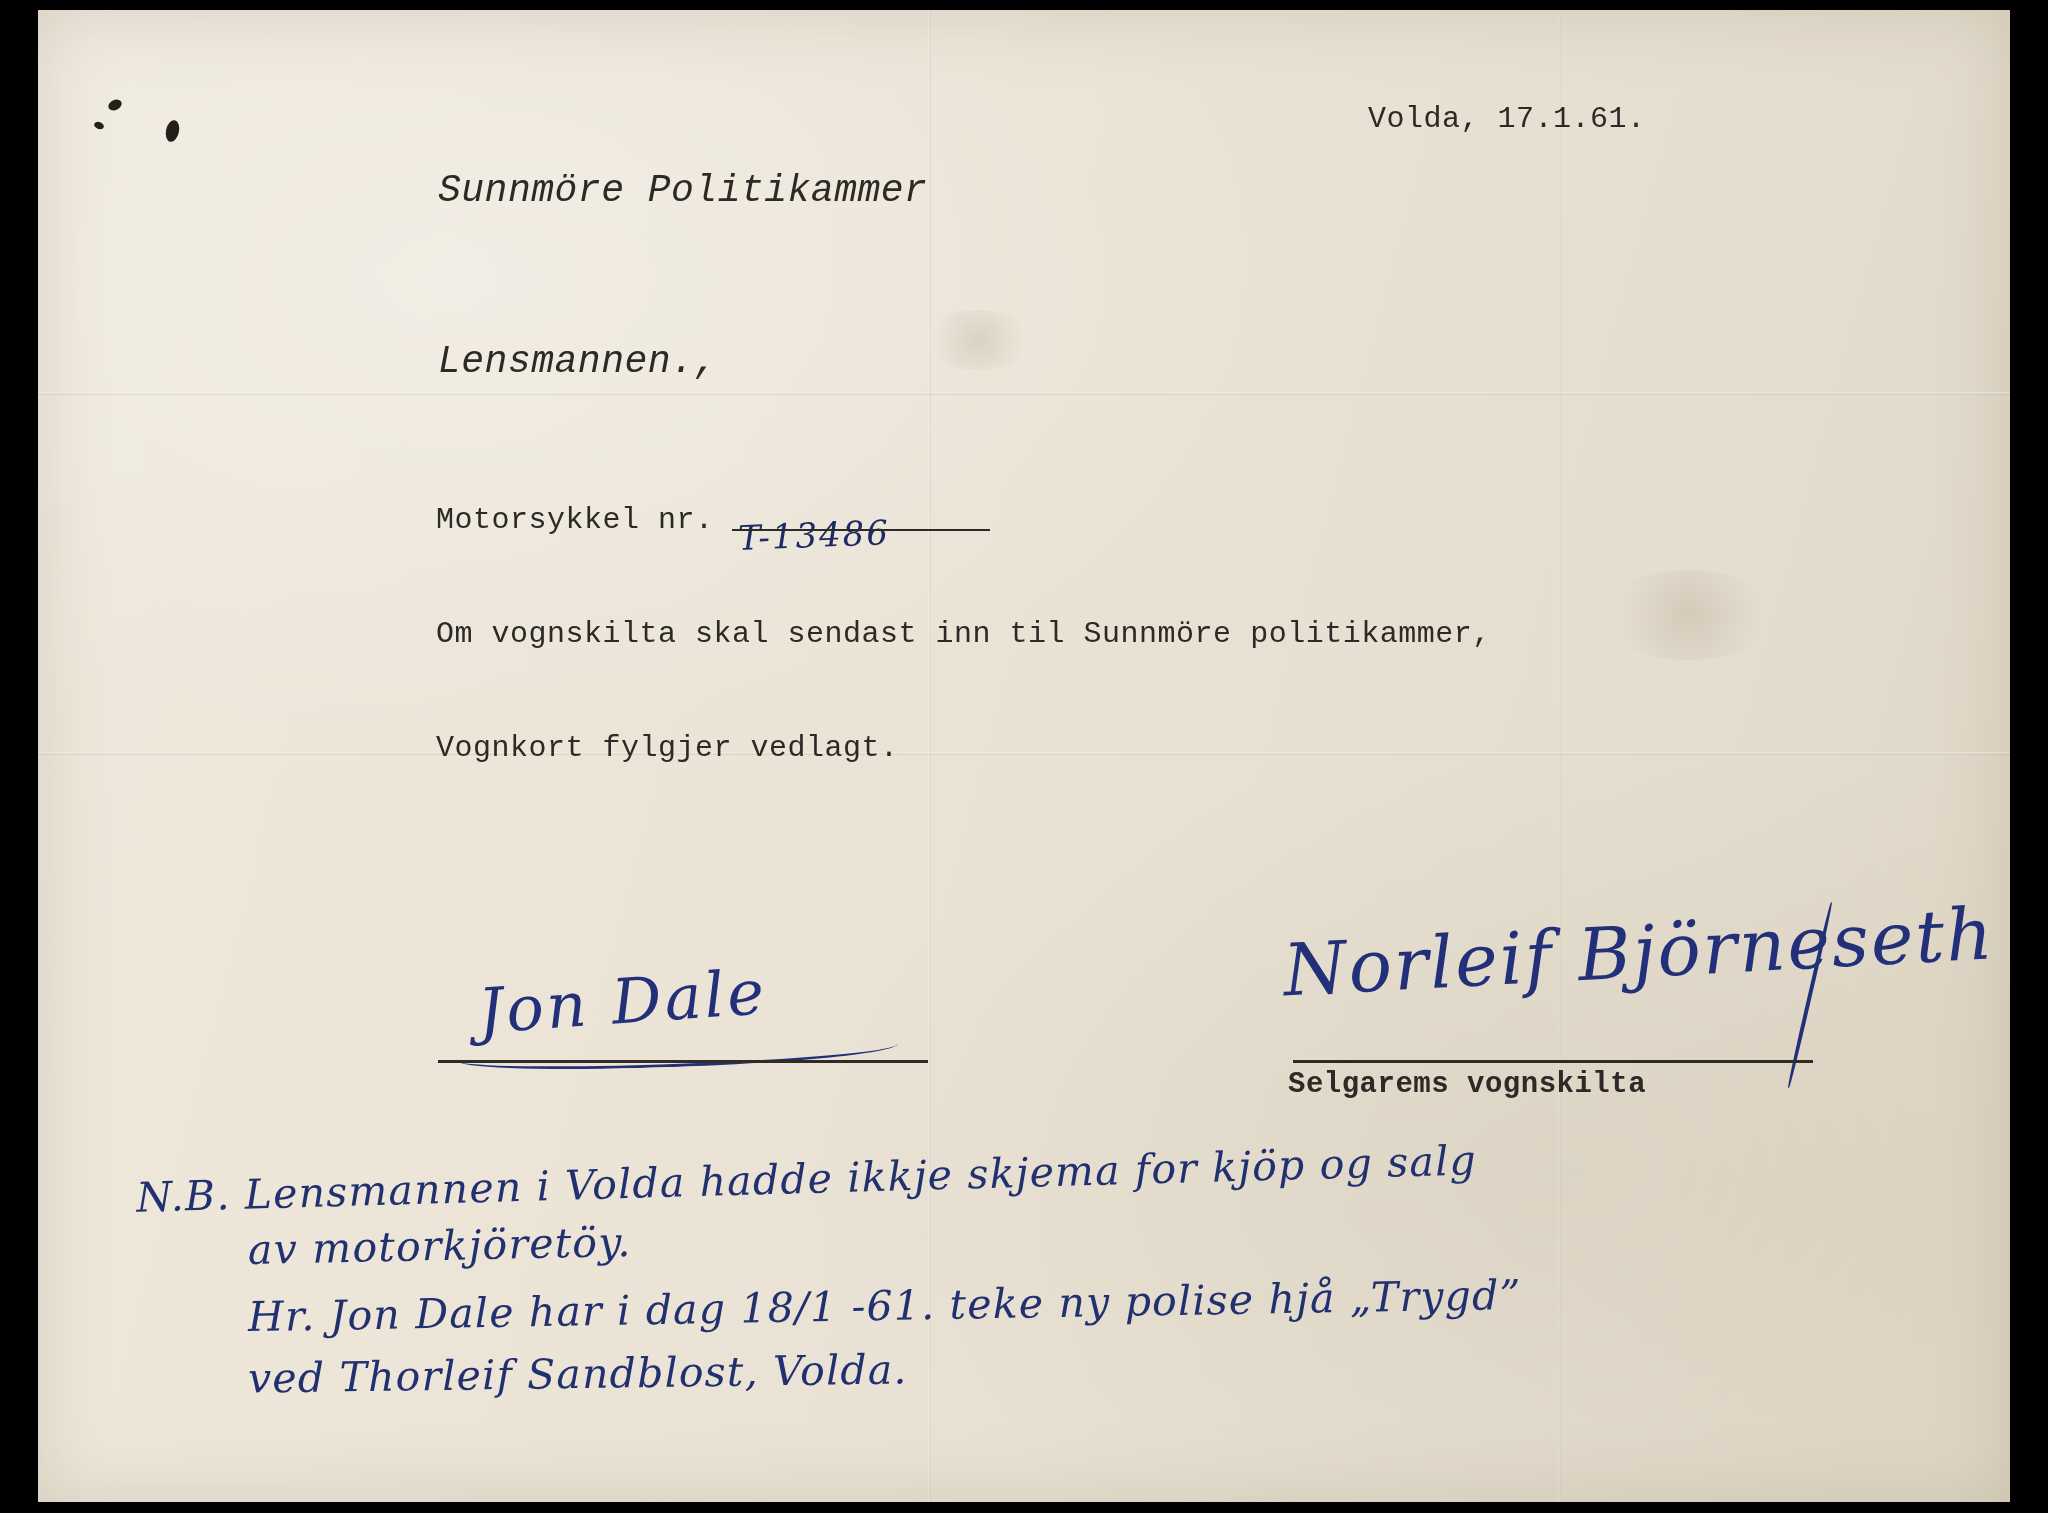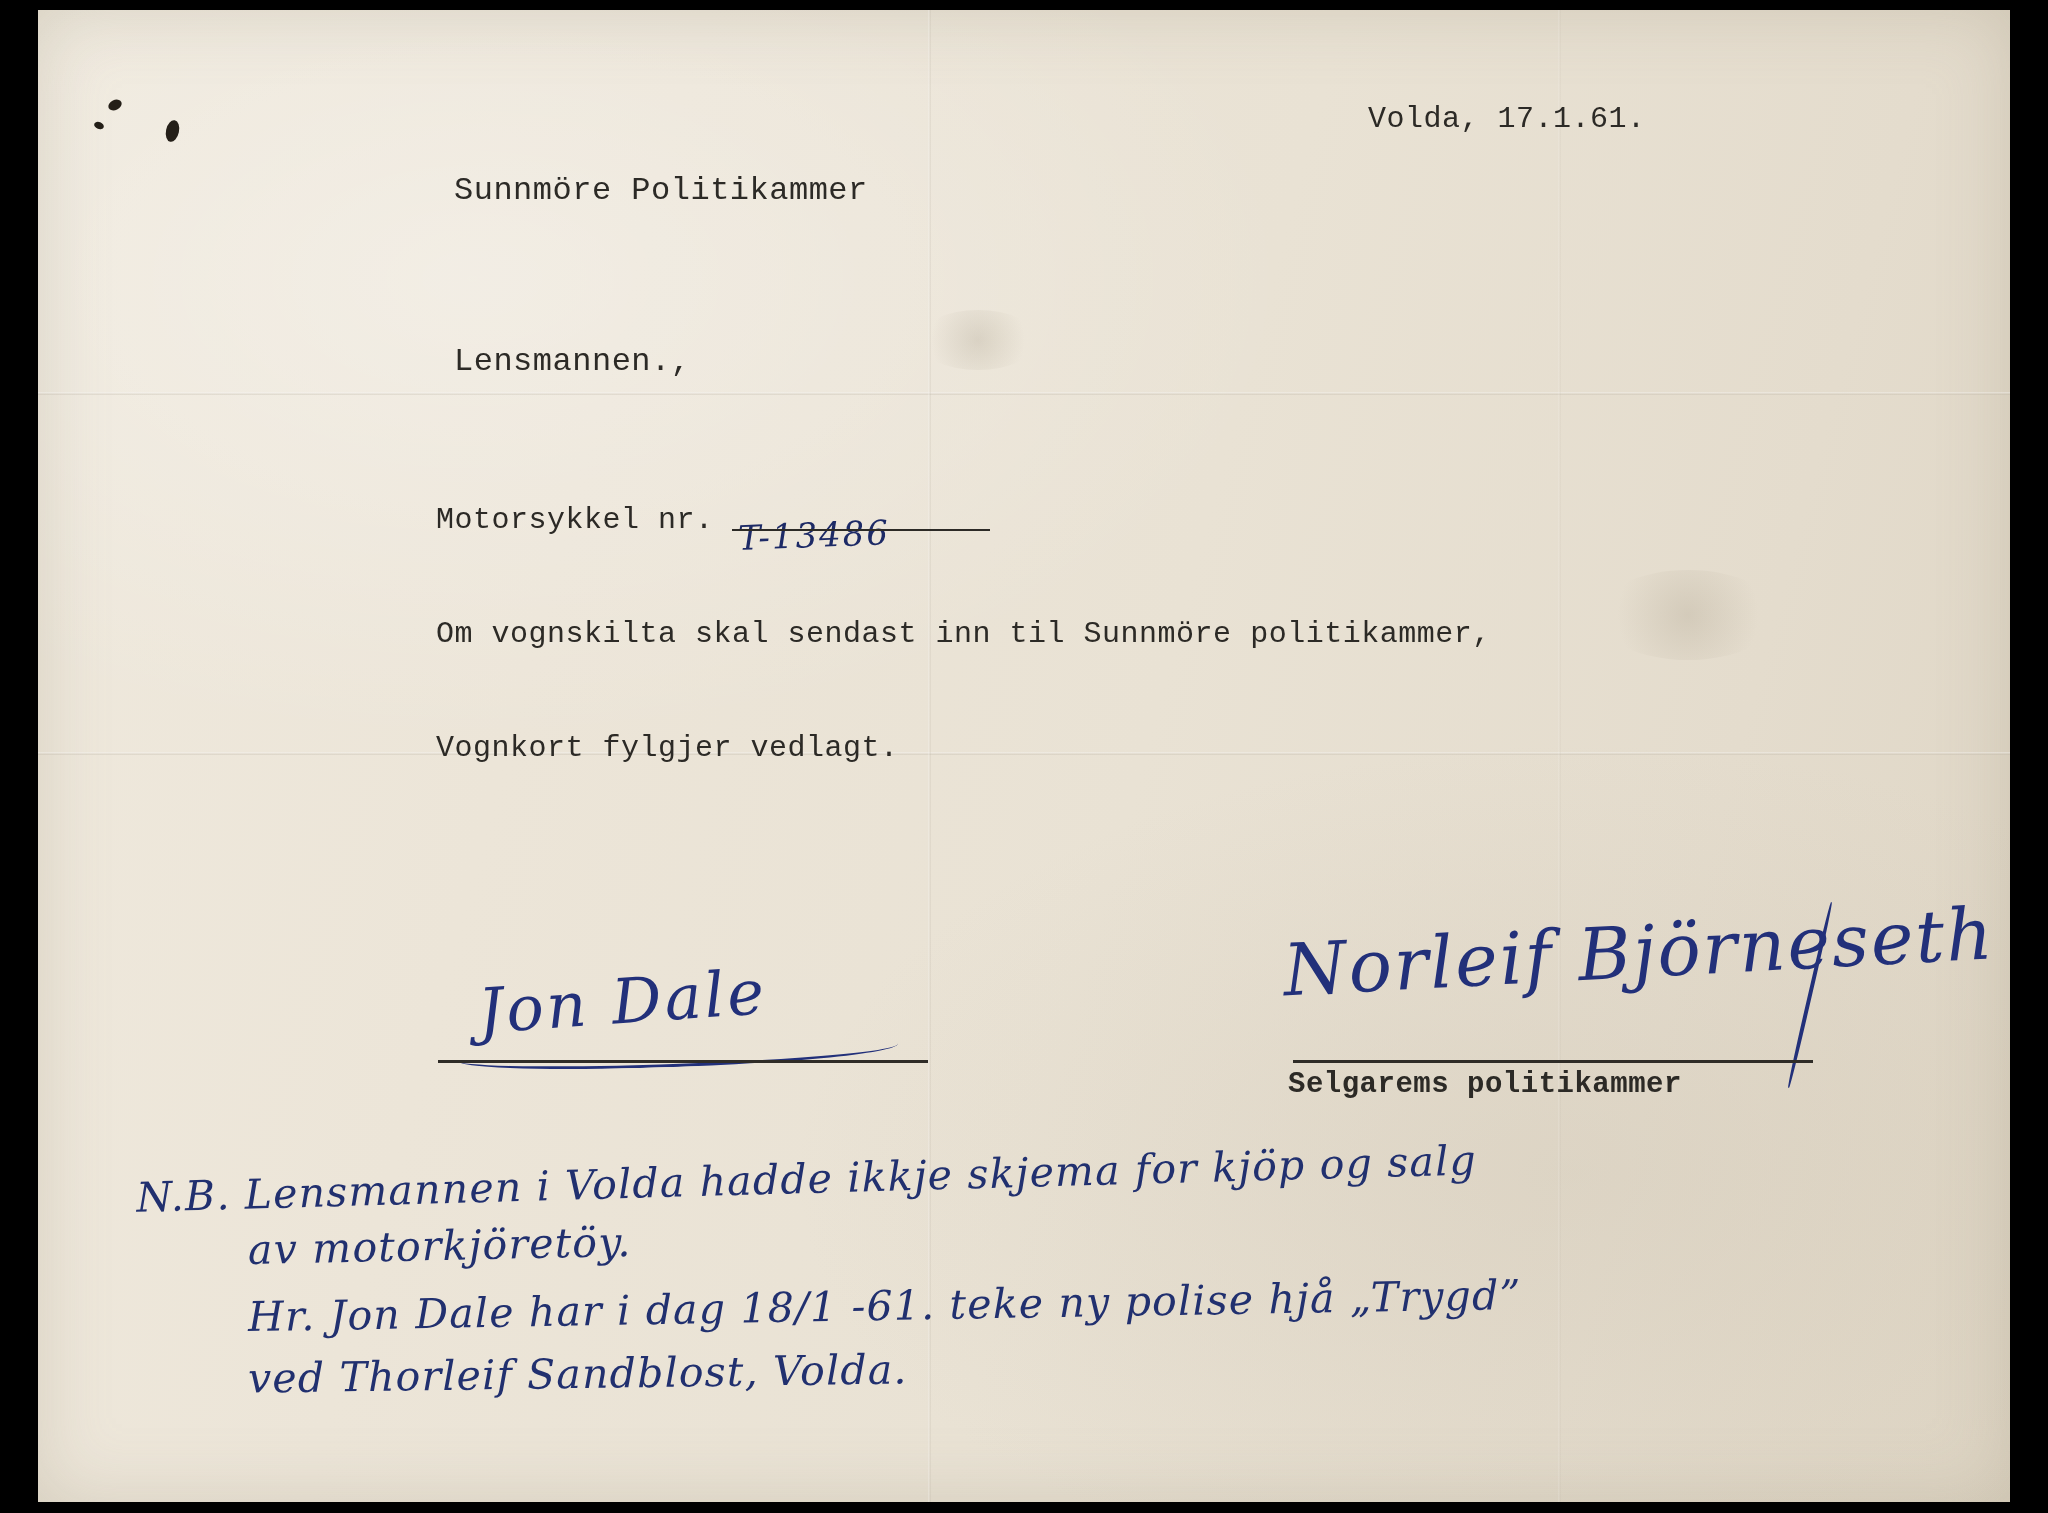--- a/index.html
+++ b/index.html
@@ -64,24 +64,25 @@
   }
   
   .typed {
     position: absolute;
     color: #2c2a26;
     font-family: "Liberation Mono", monospace;
     letter-spacing: 0.5px;
     white-space: pre;
   }
   #letterhead {
-    left: 416px;
+    left: 400px;
     top: 38px;
-    font-size: 32px;
+    font-size: 38px;
     line-height: 57px;
+    font-style: italic;
   }
   #letterhead .place {
     text-decoration: underline;
     text-underline-offset: 5px;
   }
   #dateline {
     left: 1330px;
     top: 92px;
     font-size: 30px;
   }
@@ -218,21 +219,21 @@
       <div>Vognkort fylgjer vedlagt.</div>
     </div>
 
     <div class="handsig" id="sig-buyer-hand">Jon Dale</div>
     <div id="sig-buyer-flourish"></div>
     <div class="sigline" style="left: 400px; top: 1050px; width: 490px;"></div>
 
     <div class="handsig" id="sig-seller-hand">Norleif Björneseth</div>
     <div id="sig-seller-flourish"></div>
     <div class="sigline" style="left: 1255px; top: 1050px; width: 520px;"></div>
-    <div class="siglabel" style="left: 1250px; top: 1058px;">Selgarems politikammer</div>
+    <div class="siglabel" style="left: 1250px; top: 1058px;">Selgarems vognskilta</div>
 
     <div class="nb" id="nb1">N.B. Lensmannen i Volda hadde ikkje skjema for kjöp og salg</div>
     <div class="nb" id="nb2">av motorkjöretöy.</div>
     <div class="nb" id="nb3">Hr. Jon Dale har i dag 18/1 -61. teke ny polise hjå „Trygd”</div>
     <div class="nb" id="nb4">ved Thorleif Sandblost, Volda.</div>
 
   </div>
 </div>
 
 </body></html>

